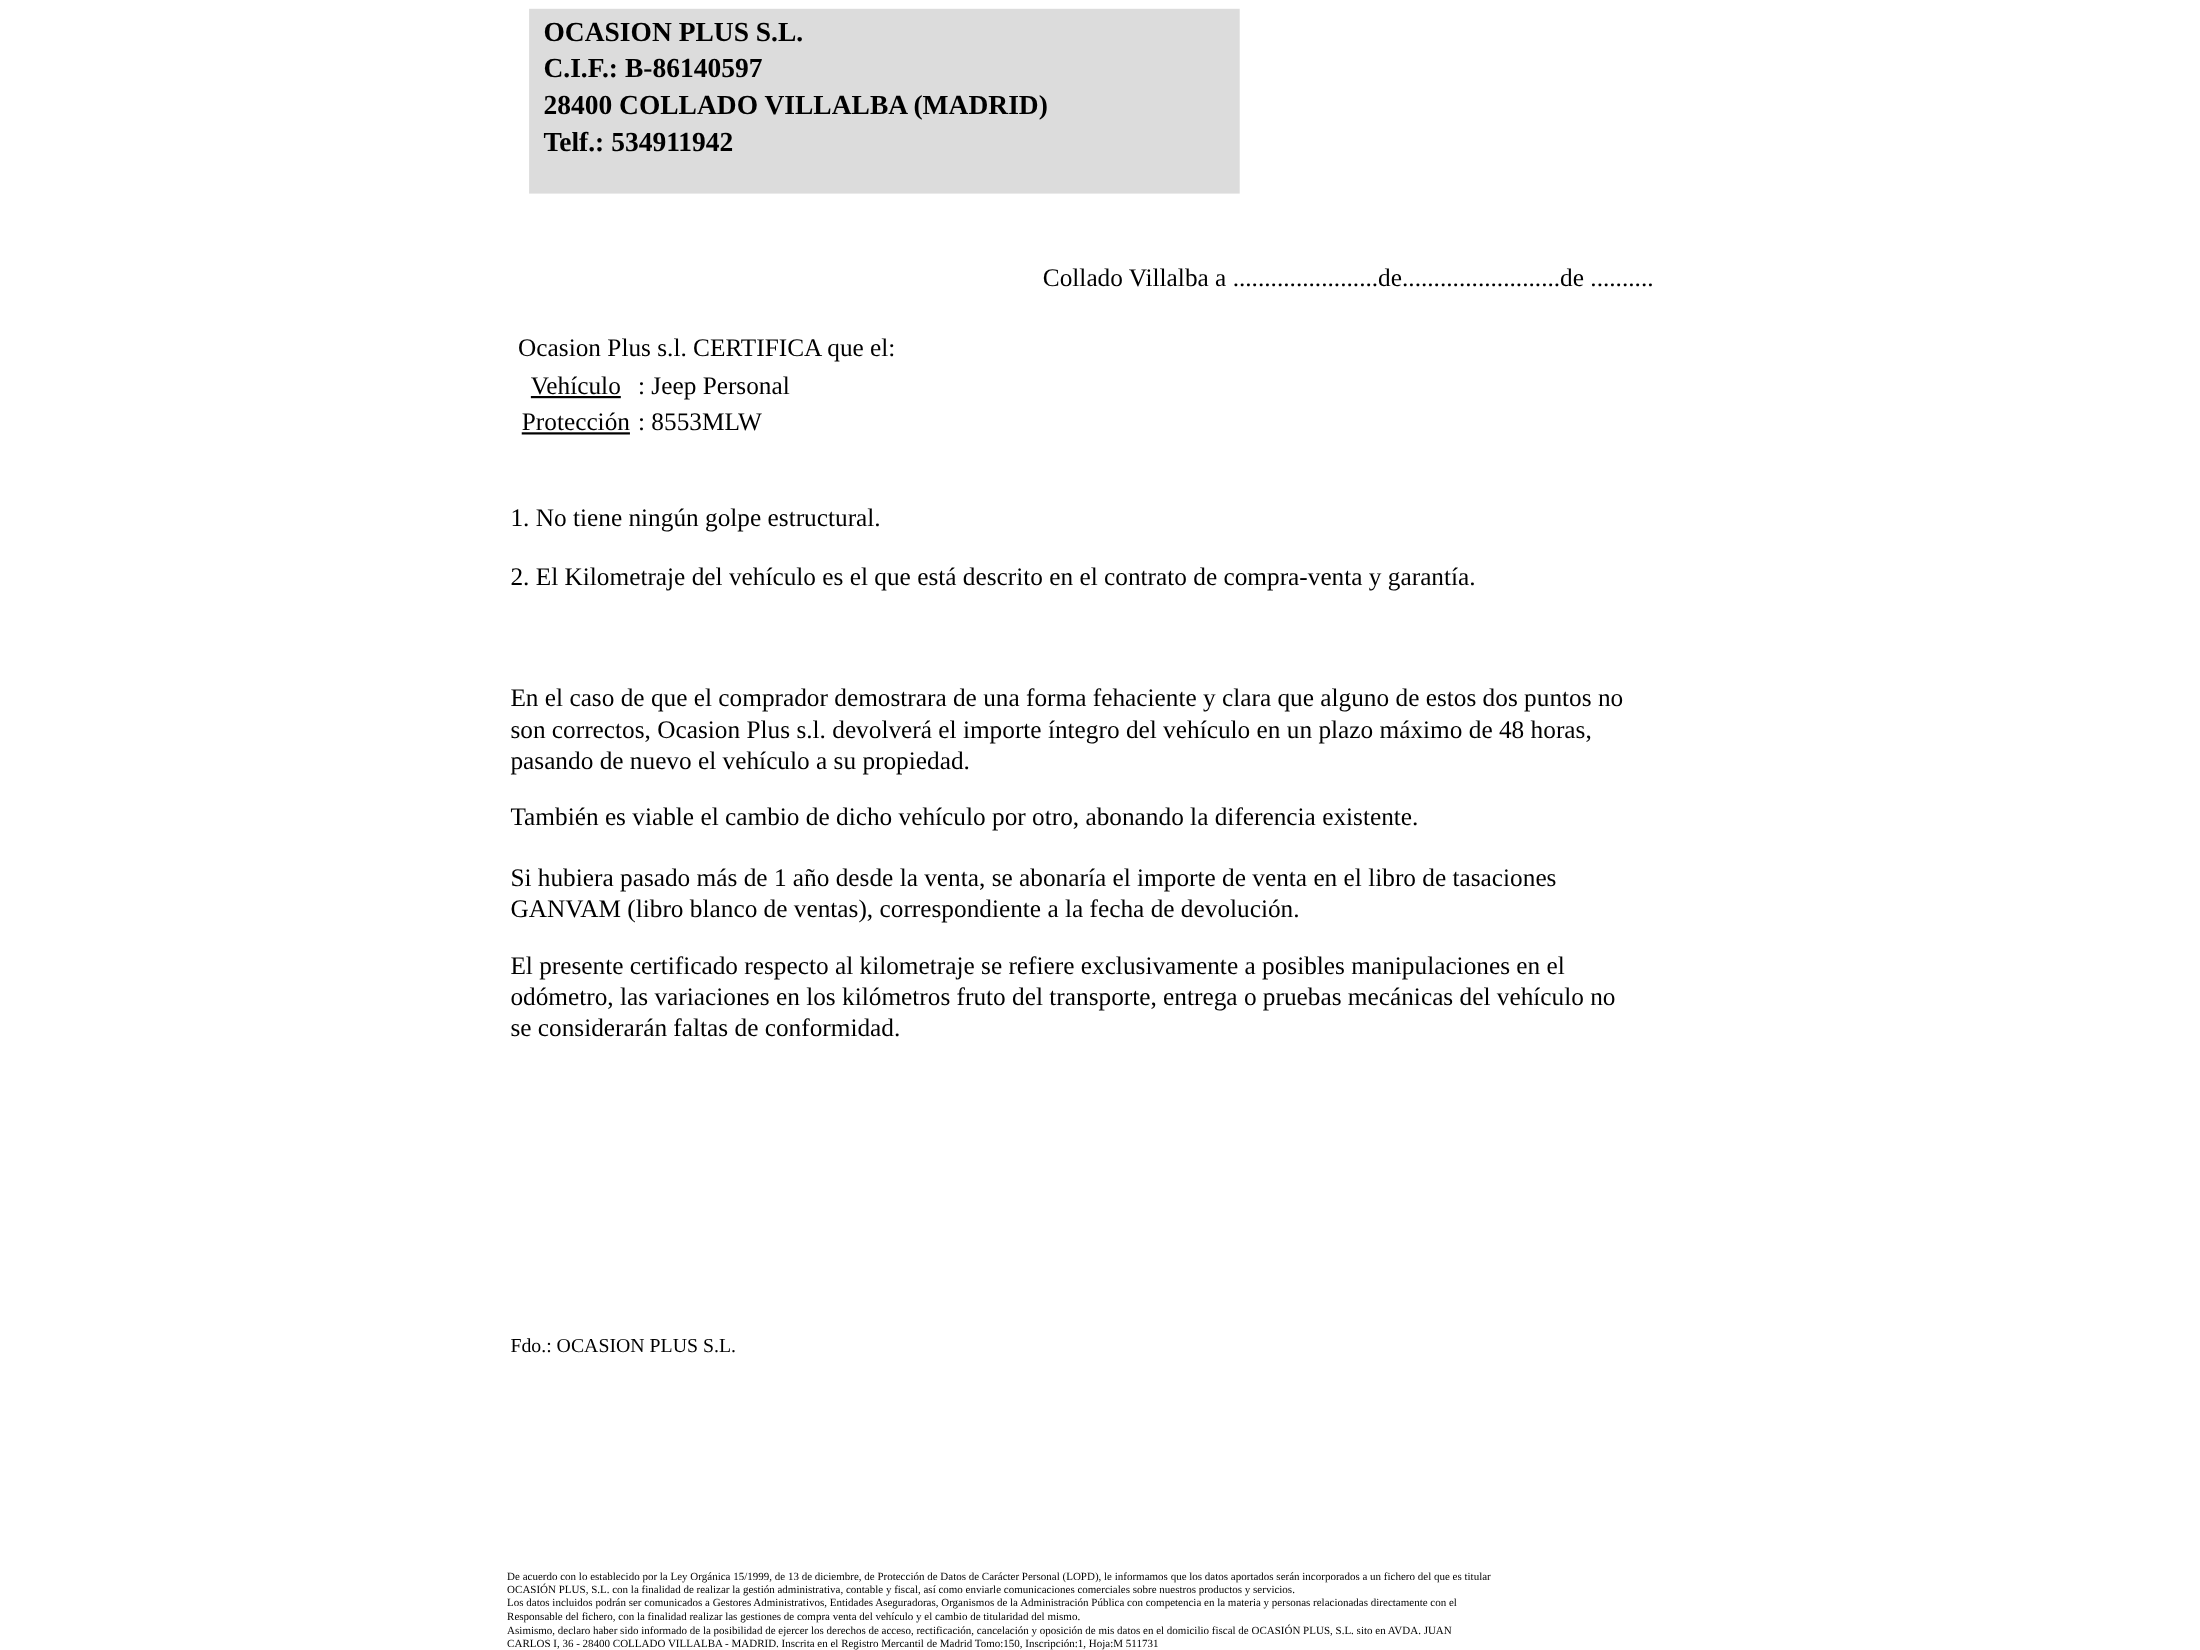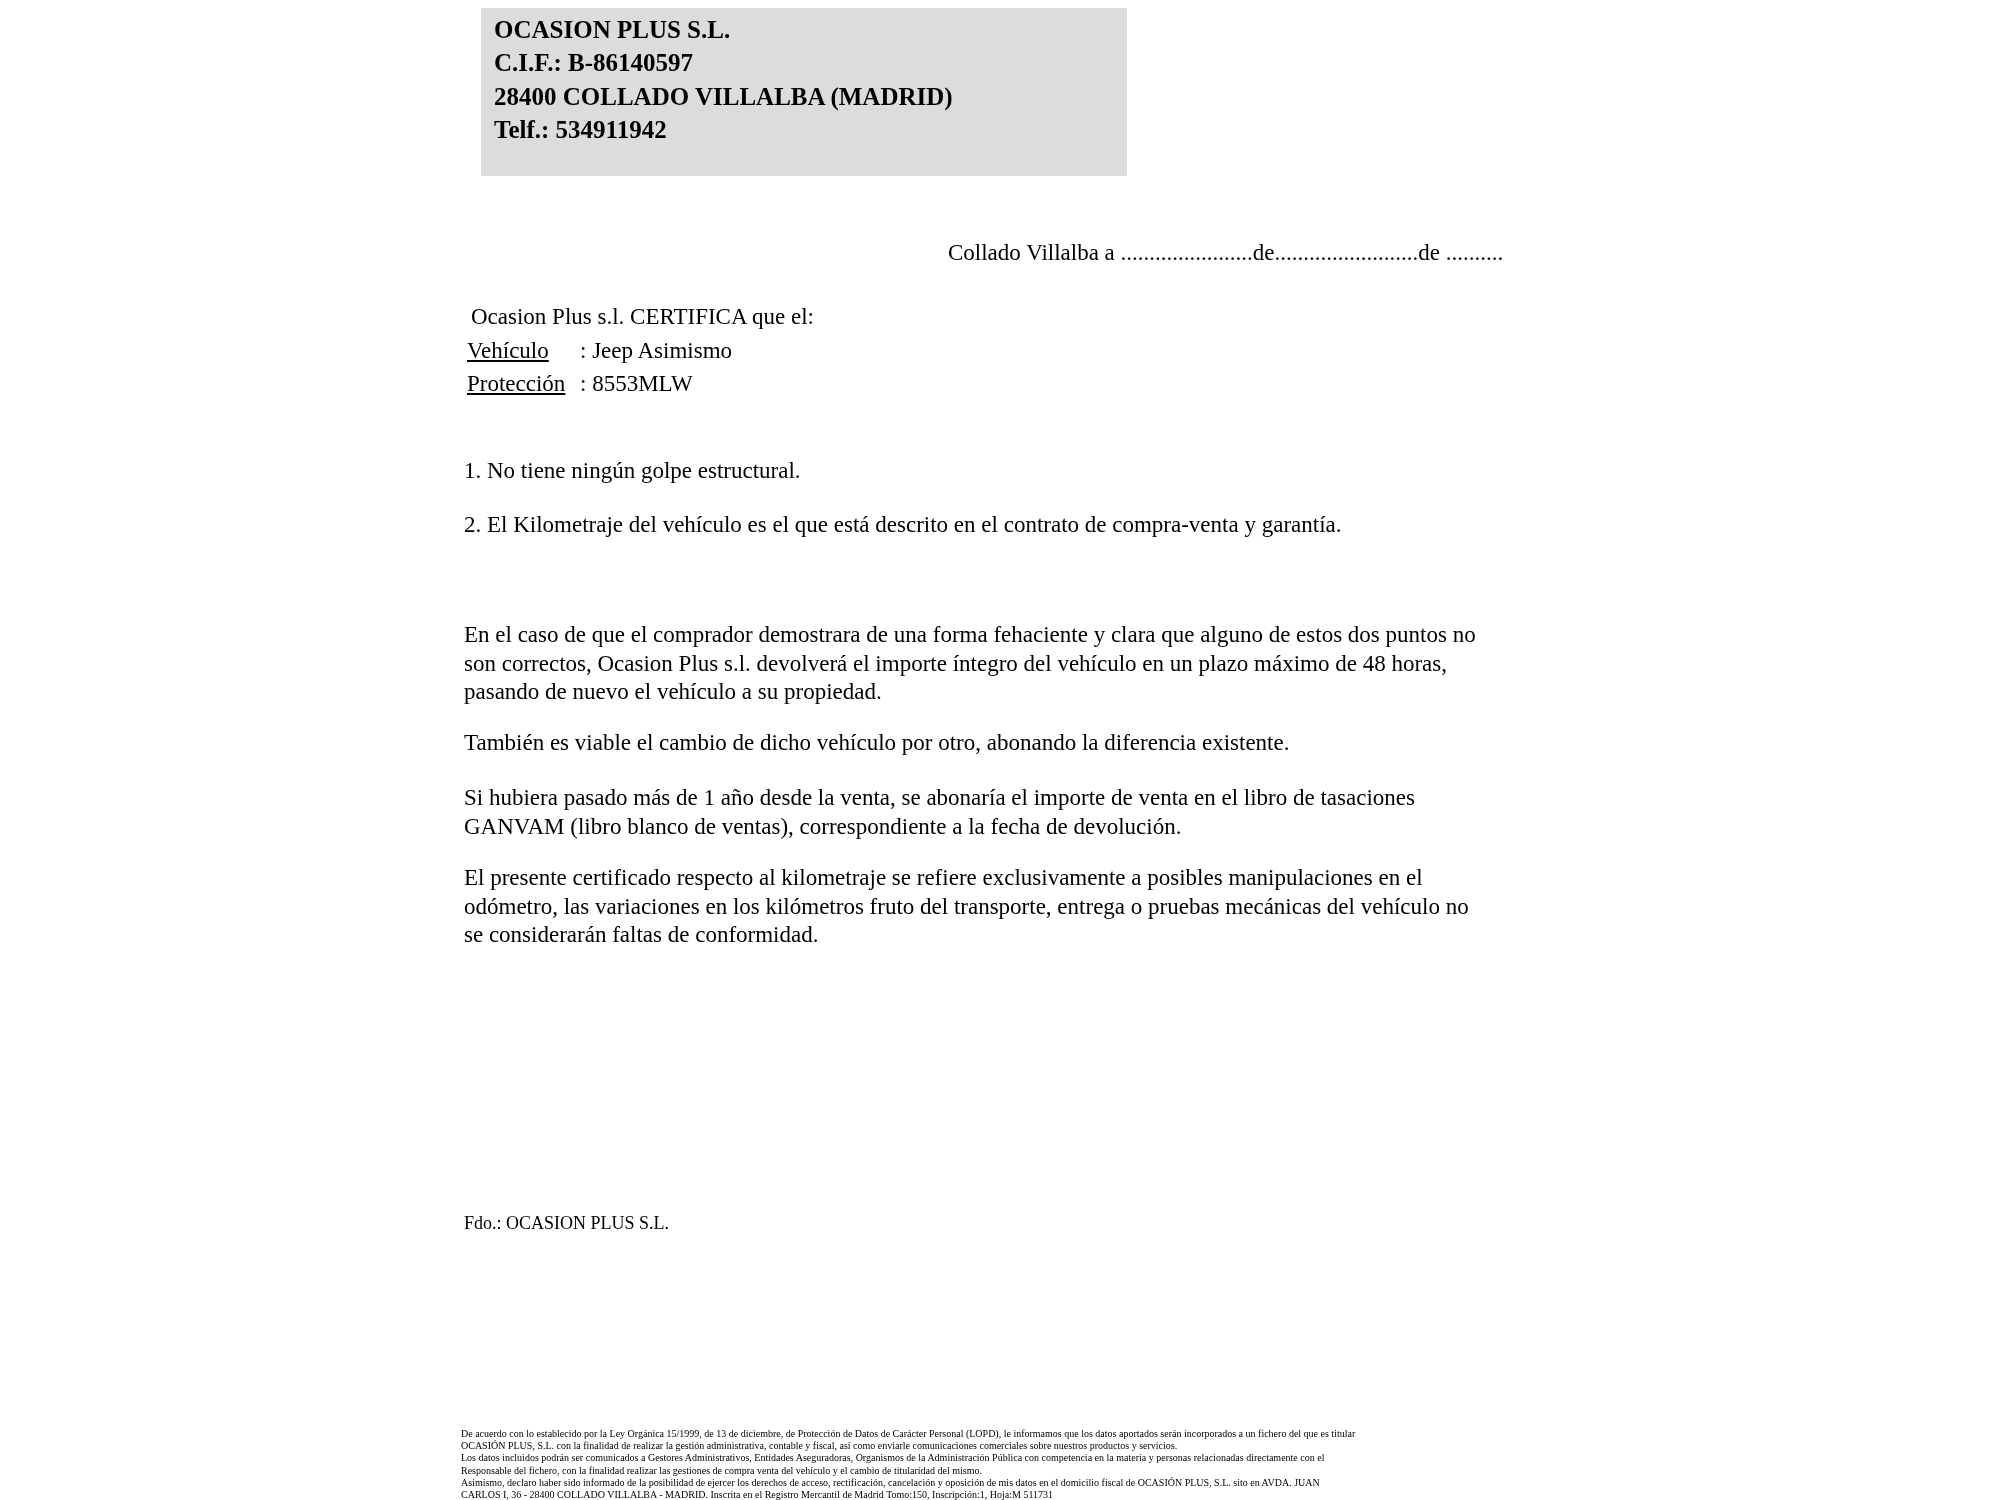--- a/index.html
+++ b/index.html
@@ -49,20 +49,21 @@
   }
   .kv-row {
     left: 467px;
     font-size: 23px;
     white-space: nowrap;
   }
   .kv-row .kv-label {
     display: inline-block;
     width: 113px;
     text-decoration: underline;
+    text-align: center;
   }
 
   .point {
     left: 464px;
     font-size: 23px;
     white-space: nowrap;
   }
 
   .para {
     left: 464px;
@@ -98,21 +99,21 @@
     <div>C.I.F.: B-86140597</div>
     <div>28400 COLLADO VILLALBA (MADRID)</div>
     <div>Telf.: 534911942</div>
   </div>
 
   <div class="abs date-line">Collado Villalba a .......................de.........................de ..........</div>
 
   <div class="abs certify-intro">Ocasion Plus s.l. CERTIFICA que el:</div>
 
   <div class="abs kv-row" style="top:338px">
-    <span class="kv-label">Vehículo</span><span>: Jeep Asimismo</span>
+    <span class="kv-label">Vehículo</span><span>: Jeep Personal</span>
   </div>
 
   <div class="abs kv-row" style="top:371px">
     <span class="kv-label">Protección</span><span>: 8553MLW</span>
   </div>
 
   <div class="abs point" style="top:458px">1. No tiene ningún golpe estructural.</div>
   <div class="abs point" style="top:512px">2. El Kilometraje del vehículo es el que está descrito en el contrato de compra-venta y garantía.</div>
 
   <div class="abs para" style="top:621px">En el caso de que el comprador demostrara de una forma fehaciente y clara que alguno de estos dos puntos no

